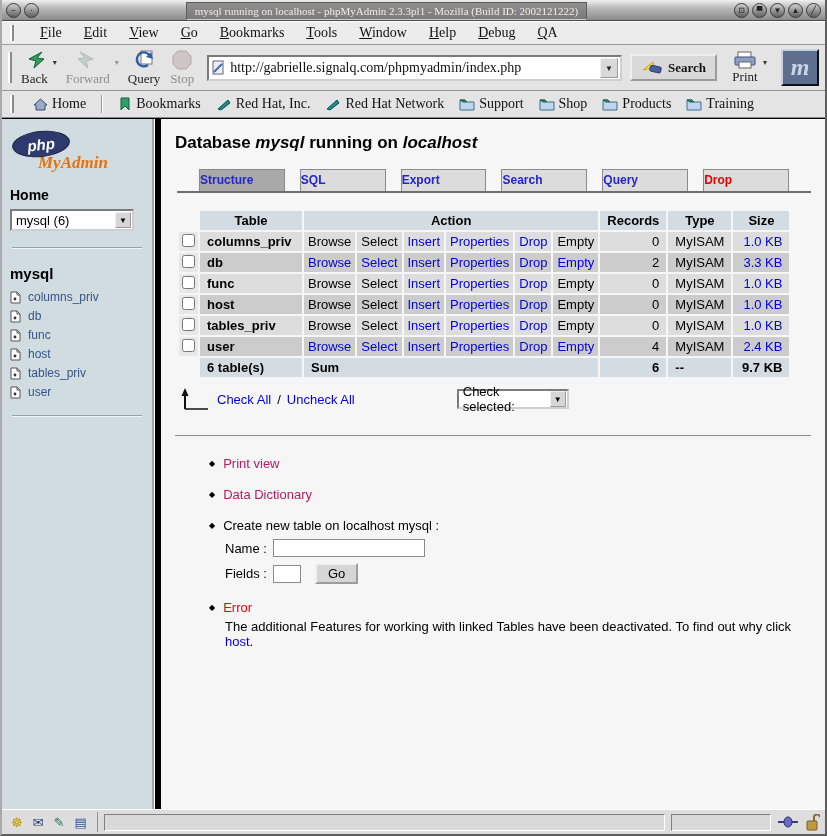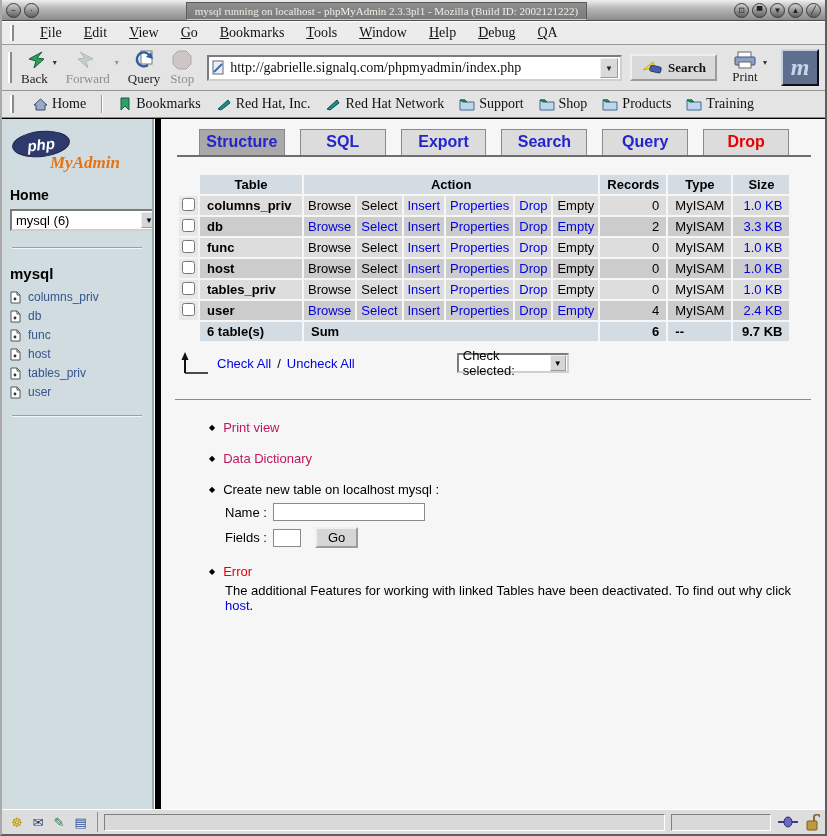--- a/index.html
+++ b/index.html
@@ -64,40 +64,40 @@
              border-right: 2px solid #9aa8ae; overflow: hidden; }
   .fsep { width: 7px; flex: 0 0 7px; background: linear-gradient(90deg,#ffffff 0 1px,#000 1px 7px); }
   .main { flex: 1; background: #F6F6F6; padding: 10px 12px 0 14px; overflow: hidden; position: relative; }
 
   
   .logo { position: relative; height: 48px; margin: 2px 0 10px; }
   .logo-ellipse { position: absolute; left: 2px; top: 2px; width: 58px; height: 26px;
                   background: #2E3A6E; border-radius: 50%; color: #fff; text-align: center;
                   font: bold italic 15px "Liberation Sans", sans-serif; line-height: 26px;
                   transform: rotate(-6deg); border: 1px solid #1c2547; }
-  .logo-script { position: absolute; left: 40px; top: 24px; color: #E8720C;
+  .logo-script { position: absolute; left: 28px; top: 24px; color: #E8720C;
                  font: bold italic 17px "Liberation Serif", serif; }
   .sb-home { font-weight: bold; font-size: 14px; color: #000; margin: 4px 0 6px; }
   .fselect { display: flex; align-items: center; background: #fff; border: 2px inset #cfcfcf;
              height: 22px; padding-left: 4px; font-size: 13px; color: #000; }
-  .db-select { width: 150px; }
+  .db-select { width: 124px; }
   .fsel-btn { margin-left: auto; width: 16px; height: 16px; background: #D6D6D6;
               border: 1px outset #f0f0f0; font-size: 8px; line-height: 15px; text-align: center;
               flex: 0 0 16px; margin-right: 1px; }
   .sb-hr { border: none; border-top: 1px solid #8FA4AE; border-bottom: 1px solid #F0F6F8; margin: 16px 2px; }
   .sb-dbname { font-weight: bold; font-size: 15px; color: #000; margin: 2px 0 8px; }
   .sb-table { display: flex; align-items: center; gap: 7px; margin: 5px 0; }
   .sb-table a { font-size: 12px; color: #35548B; text-decoration: none; }
 
   
   .h1 { font-size: 17px; font-weight: bold; color: #000; margin: 4px 0 16px; }
   .h1 i { font-style: italic; }
   .tabs { display: flex; gap: 15px; padding: 0 22px; border-bottom: 2px solid #6e6e6e; margin: 0 2px; }
-  .tab { flex: 1; text-align: center; background: #DCDCDC; border: 1px solid #8a8a8a; border-bottom: none;
-         font-size: 16px; font-weight: bold; color: #2424CC; padding: 3px 0 4px; }
+  .tab { flex: 1; background: #DCDCDC; border: 1px solid #8a8a8a; border-bottom: none;
+         font-size: 12px; font-weight: bold; color: #2424CC; padding: 3px 0 4px; }
   .tab.active { background: #A9A9A9; }
   .tab.danger { color: #E60000; }
 
   table.db { border-spacing: 2px; margin: 16px 0 0 2px; font-size: 13px; color: #000; }
   .db th, .db td { padding: 2px 7px; white-space: nowrap; }
   .colhead { background: #D3DCE3; font-weight: bold; text-align: center; }
   .spacer { background: transparent; }
   .chk { background: #E8E8E8; text-align: center; padding: 1px 3px !important; }
   tr.r-light > .cell { background: #DDDDDD; }
   tr.r-dark  > .cell { background: #CCCCCC; }
@@ -348,20 +348,26 @@
           <circle cx="5" cy="8" r="1.4" fill="#333"></circle>
         </svg>
         <a>user</a>
       </div>
       <hr class="sb-hr">
     </div>
 
     <div class="fsep"></div>
 
     <div class="main">
+      <div class="h1">
+        <span>Database</span>
+        <i>mysql</i>
+        <span>running on</span>
+        <i>localhost</i>
+      </div>
 
       <div class="tabs">
         <div class="tab active">Structure</div>
         <div class="tab">SQL</div>
         <div class="tab">Export</div>
         <div class="tab">Search</div>
         <div class="tab">Query</div>
         <div class="tab danger">Drop</div>
       </div>
 

